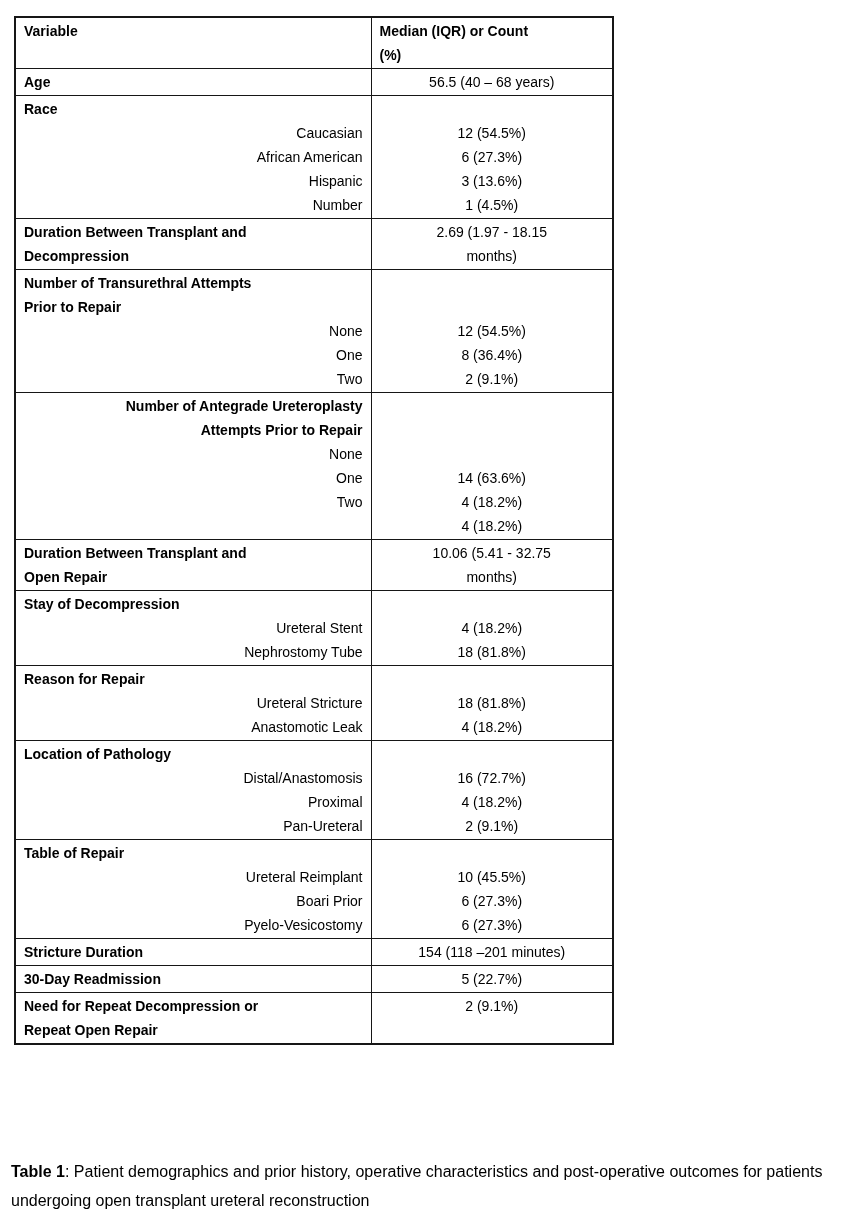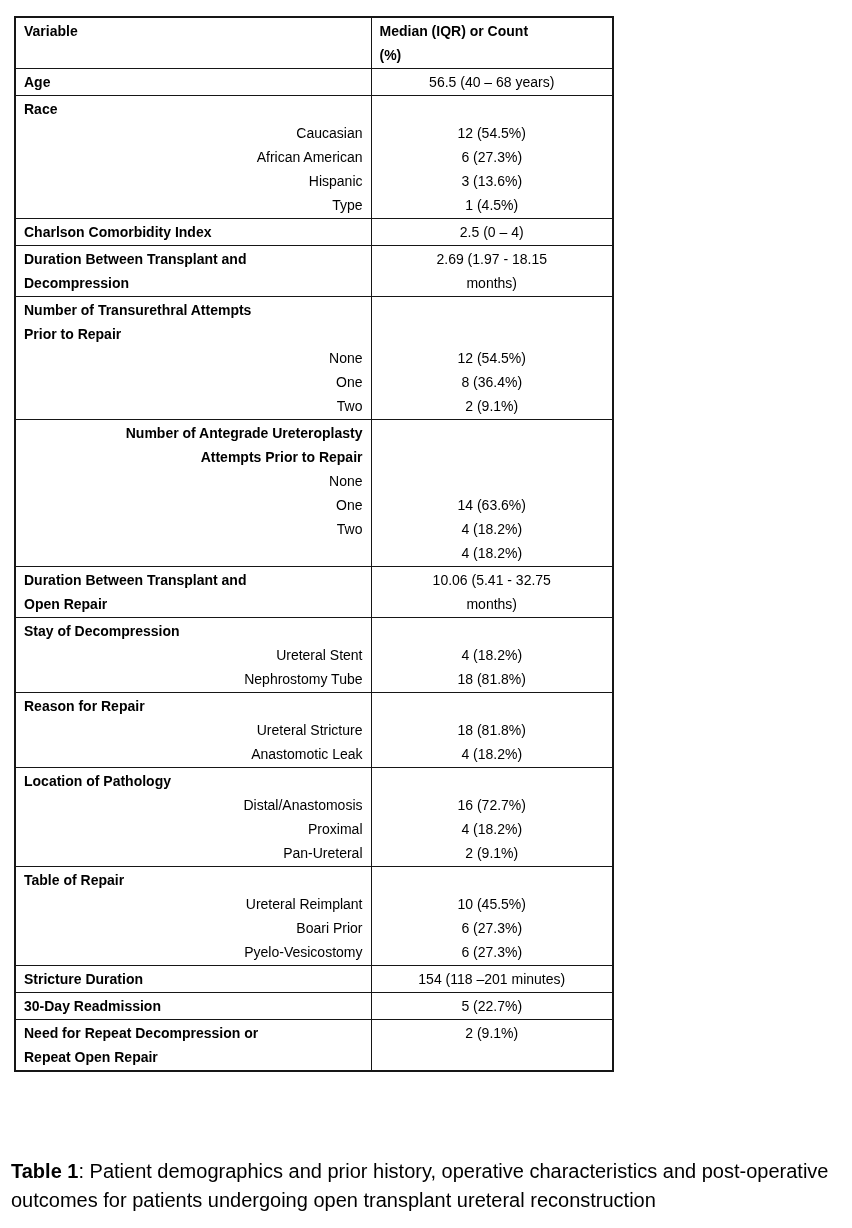--- a/index.html
+++ b/index.html
@@ -46,21 +46,21 @@
   .line.cat  { font-weight: bold; text-align: left; }
   .line.catr { font-weight: bold; text-align: right; }
   .line.item { font-weight: normal; text-align: right; }
   .line.val  { font-weight: normal; text-align: center; }
   .caption {
     position: absolute;
     left: 11px;
     top: 1157px;
     width: 840px;
     margin: 0;
-    font-size: 20px;
+    font-size: 16px;
     line-height: 29px;
     text-align: left;
   }
   .caption .cap-label { font-weight: bold; }
 </style>
 </head>
 <body>
 
 <div class="page">
 
@@ -88,36 +88,28 @@
           <td>
             <div class="line val">56.5 (40 – 68 years)</div>
           </td>
         </tr>
         <tr>
           <td>
             <div class="line cat">Race</div>
             <div class="line item">Caucasian</div>
             <div class="line item">African American</div>
             <div class="line item">Hispanic</div>
-            <div class="line item">Type</div>
+            <div class="line item">Number</div>
           </td>
           <td>
             <div class="line val"></div>
             <div class="line val">12 (54.5%)</div>
             <div class="line val">6 (27.3%)</div>
             <div class="line val">3 (13.6%)</div>
             <div class="line val">1 (4.5%)</div>
-          </td>
-        </tr>
-        <tr>
-          <td>
-            <div class="line cat">Charlson Comorbidity Index</div>
-          </td>
-          <td>
-            <div class="line val">2.5 (0 – 4)</div>
           </td>
         </tr>
         <tr>
           <td>
             <div class="line cat">Duration Between Transplant and</div>
             <div class="line cat">Decompression</div>
           </td>
           <td>
             <div class="line val">2.69 (1.97 - 18.15</div>
             <div class="line val">months)</div>

